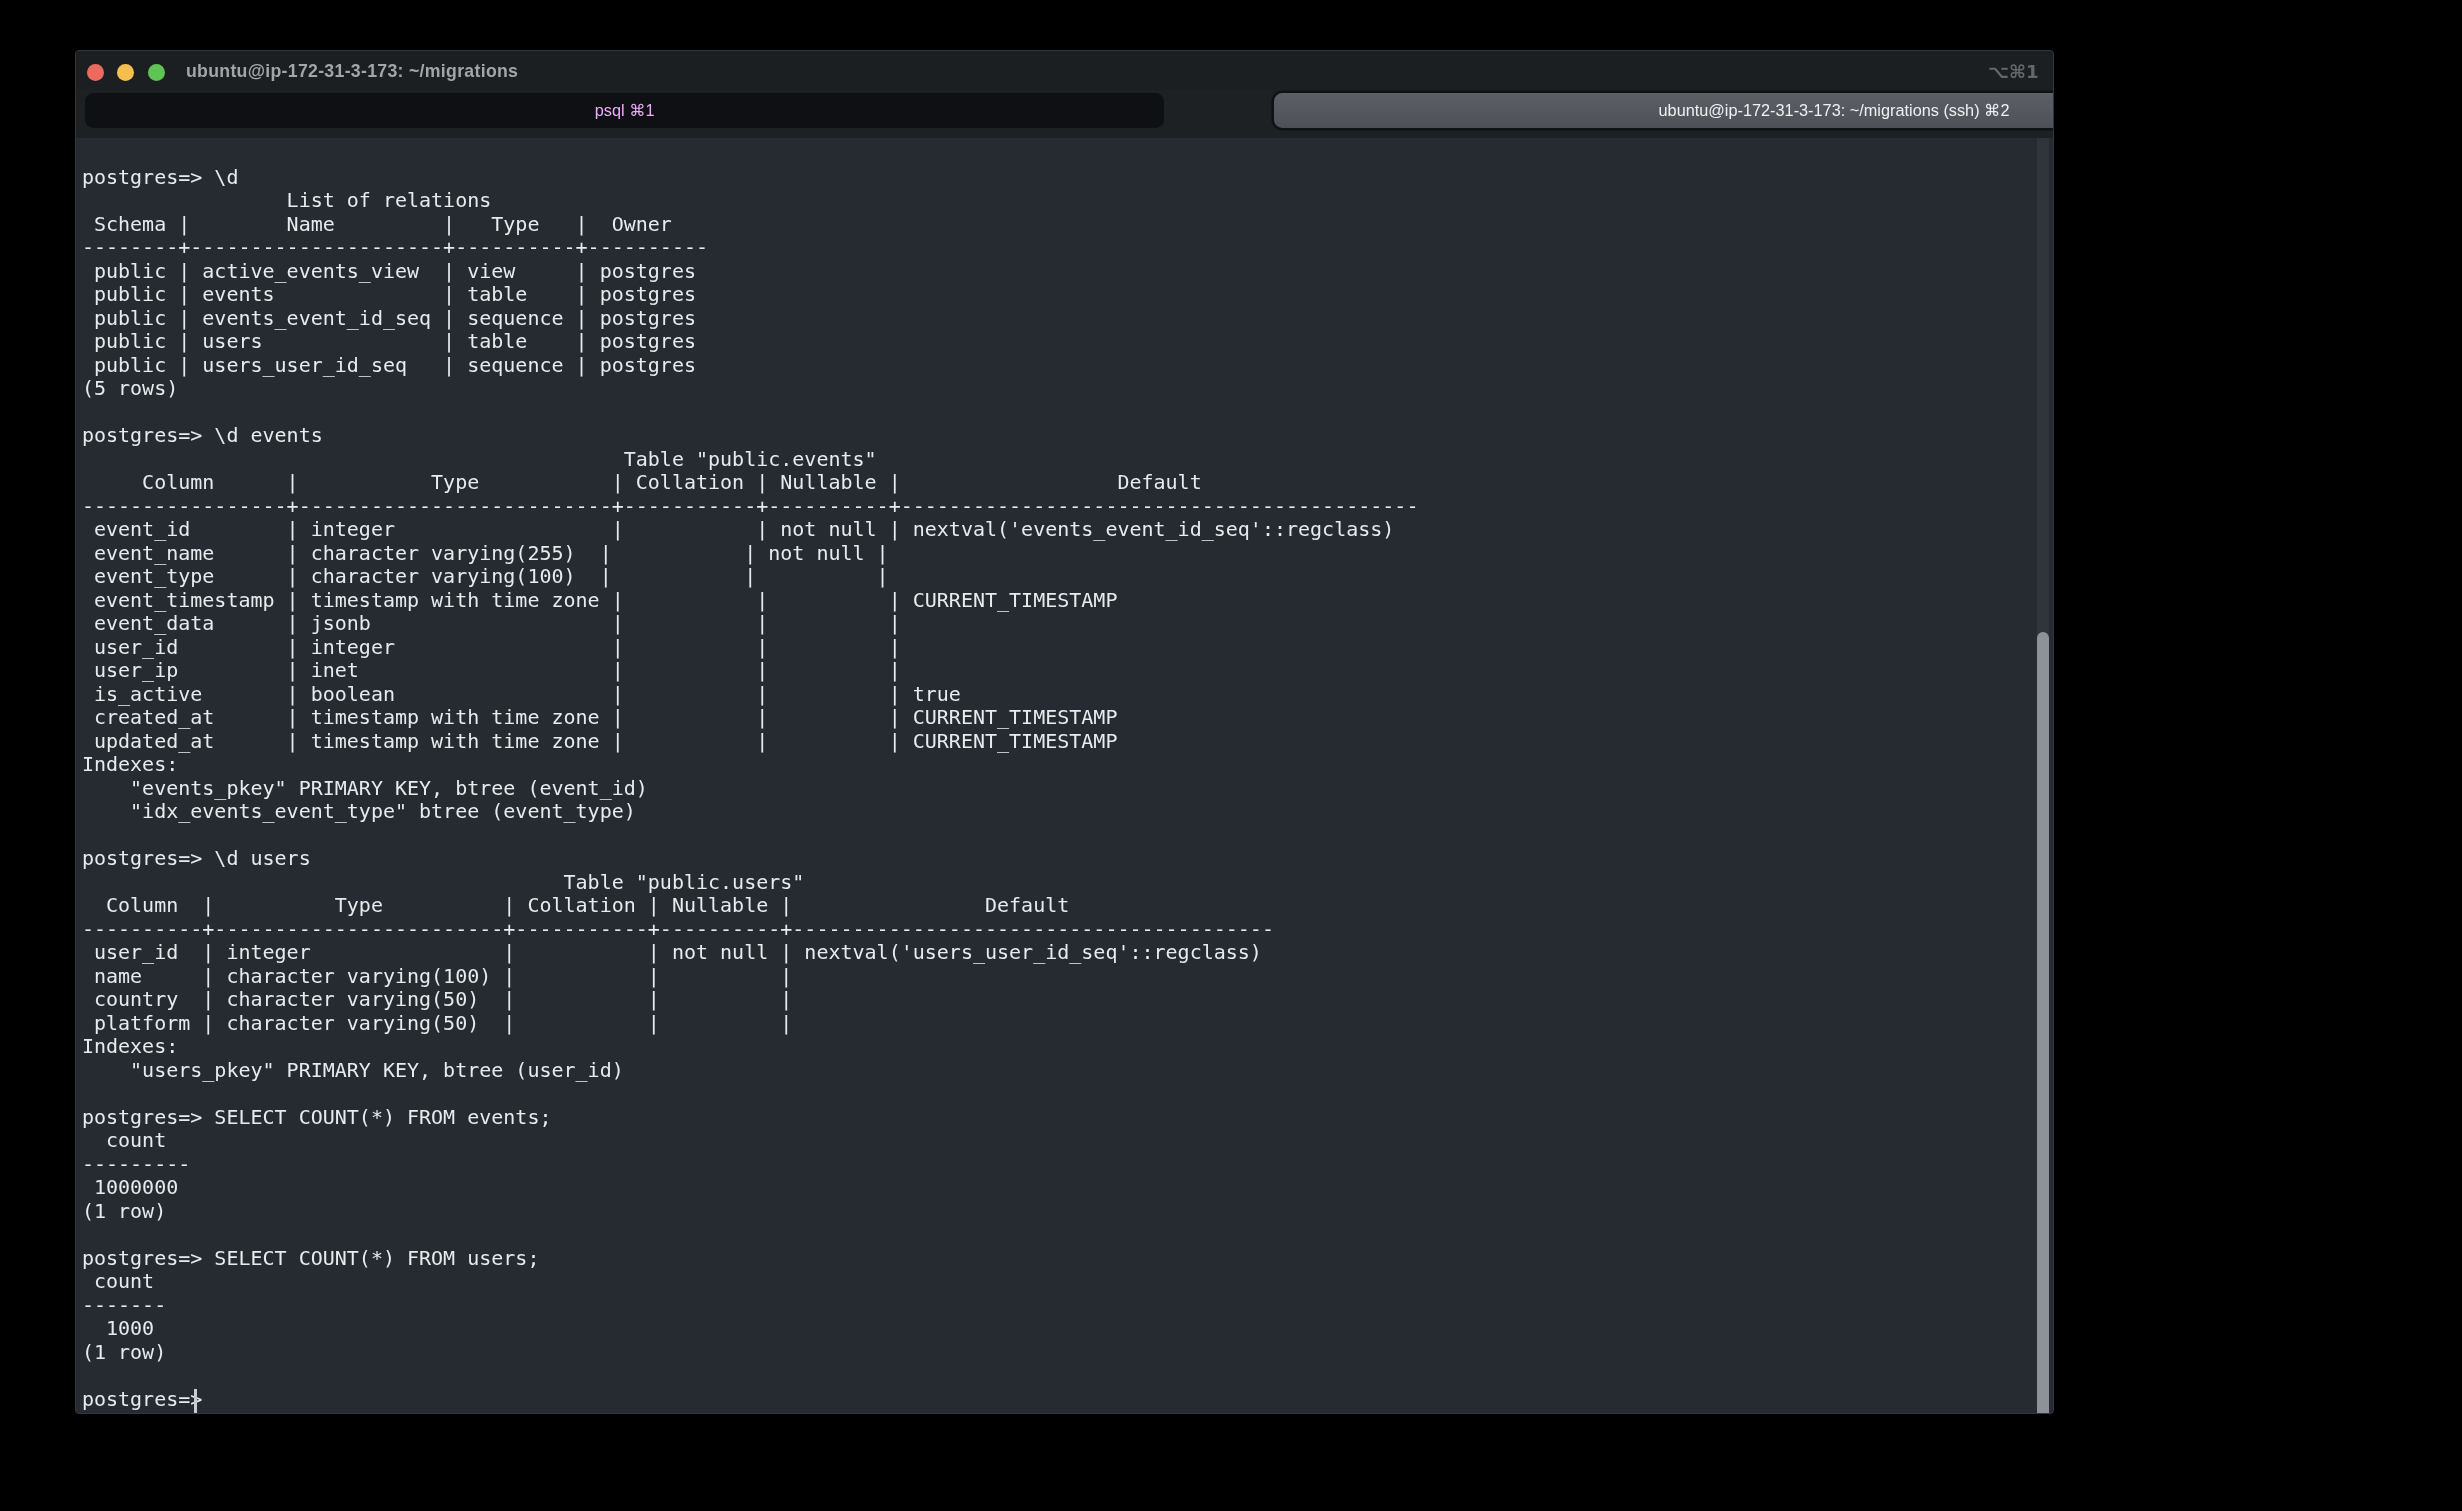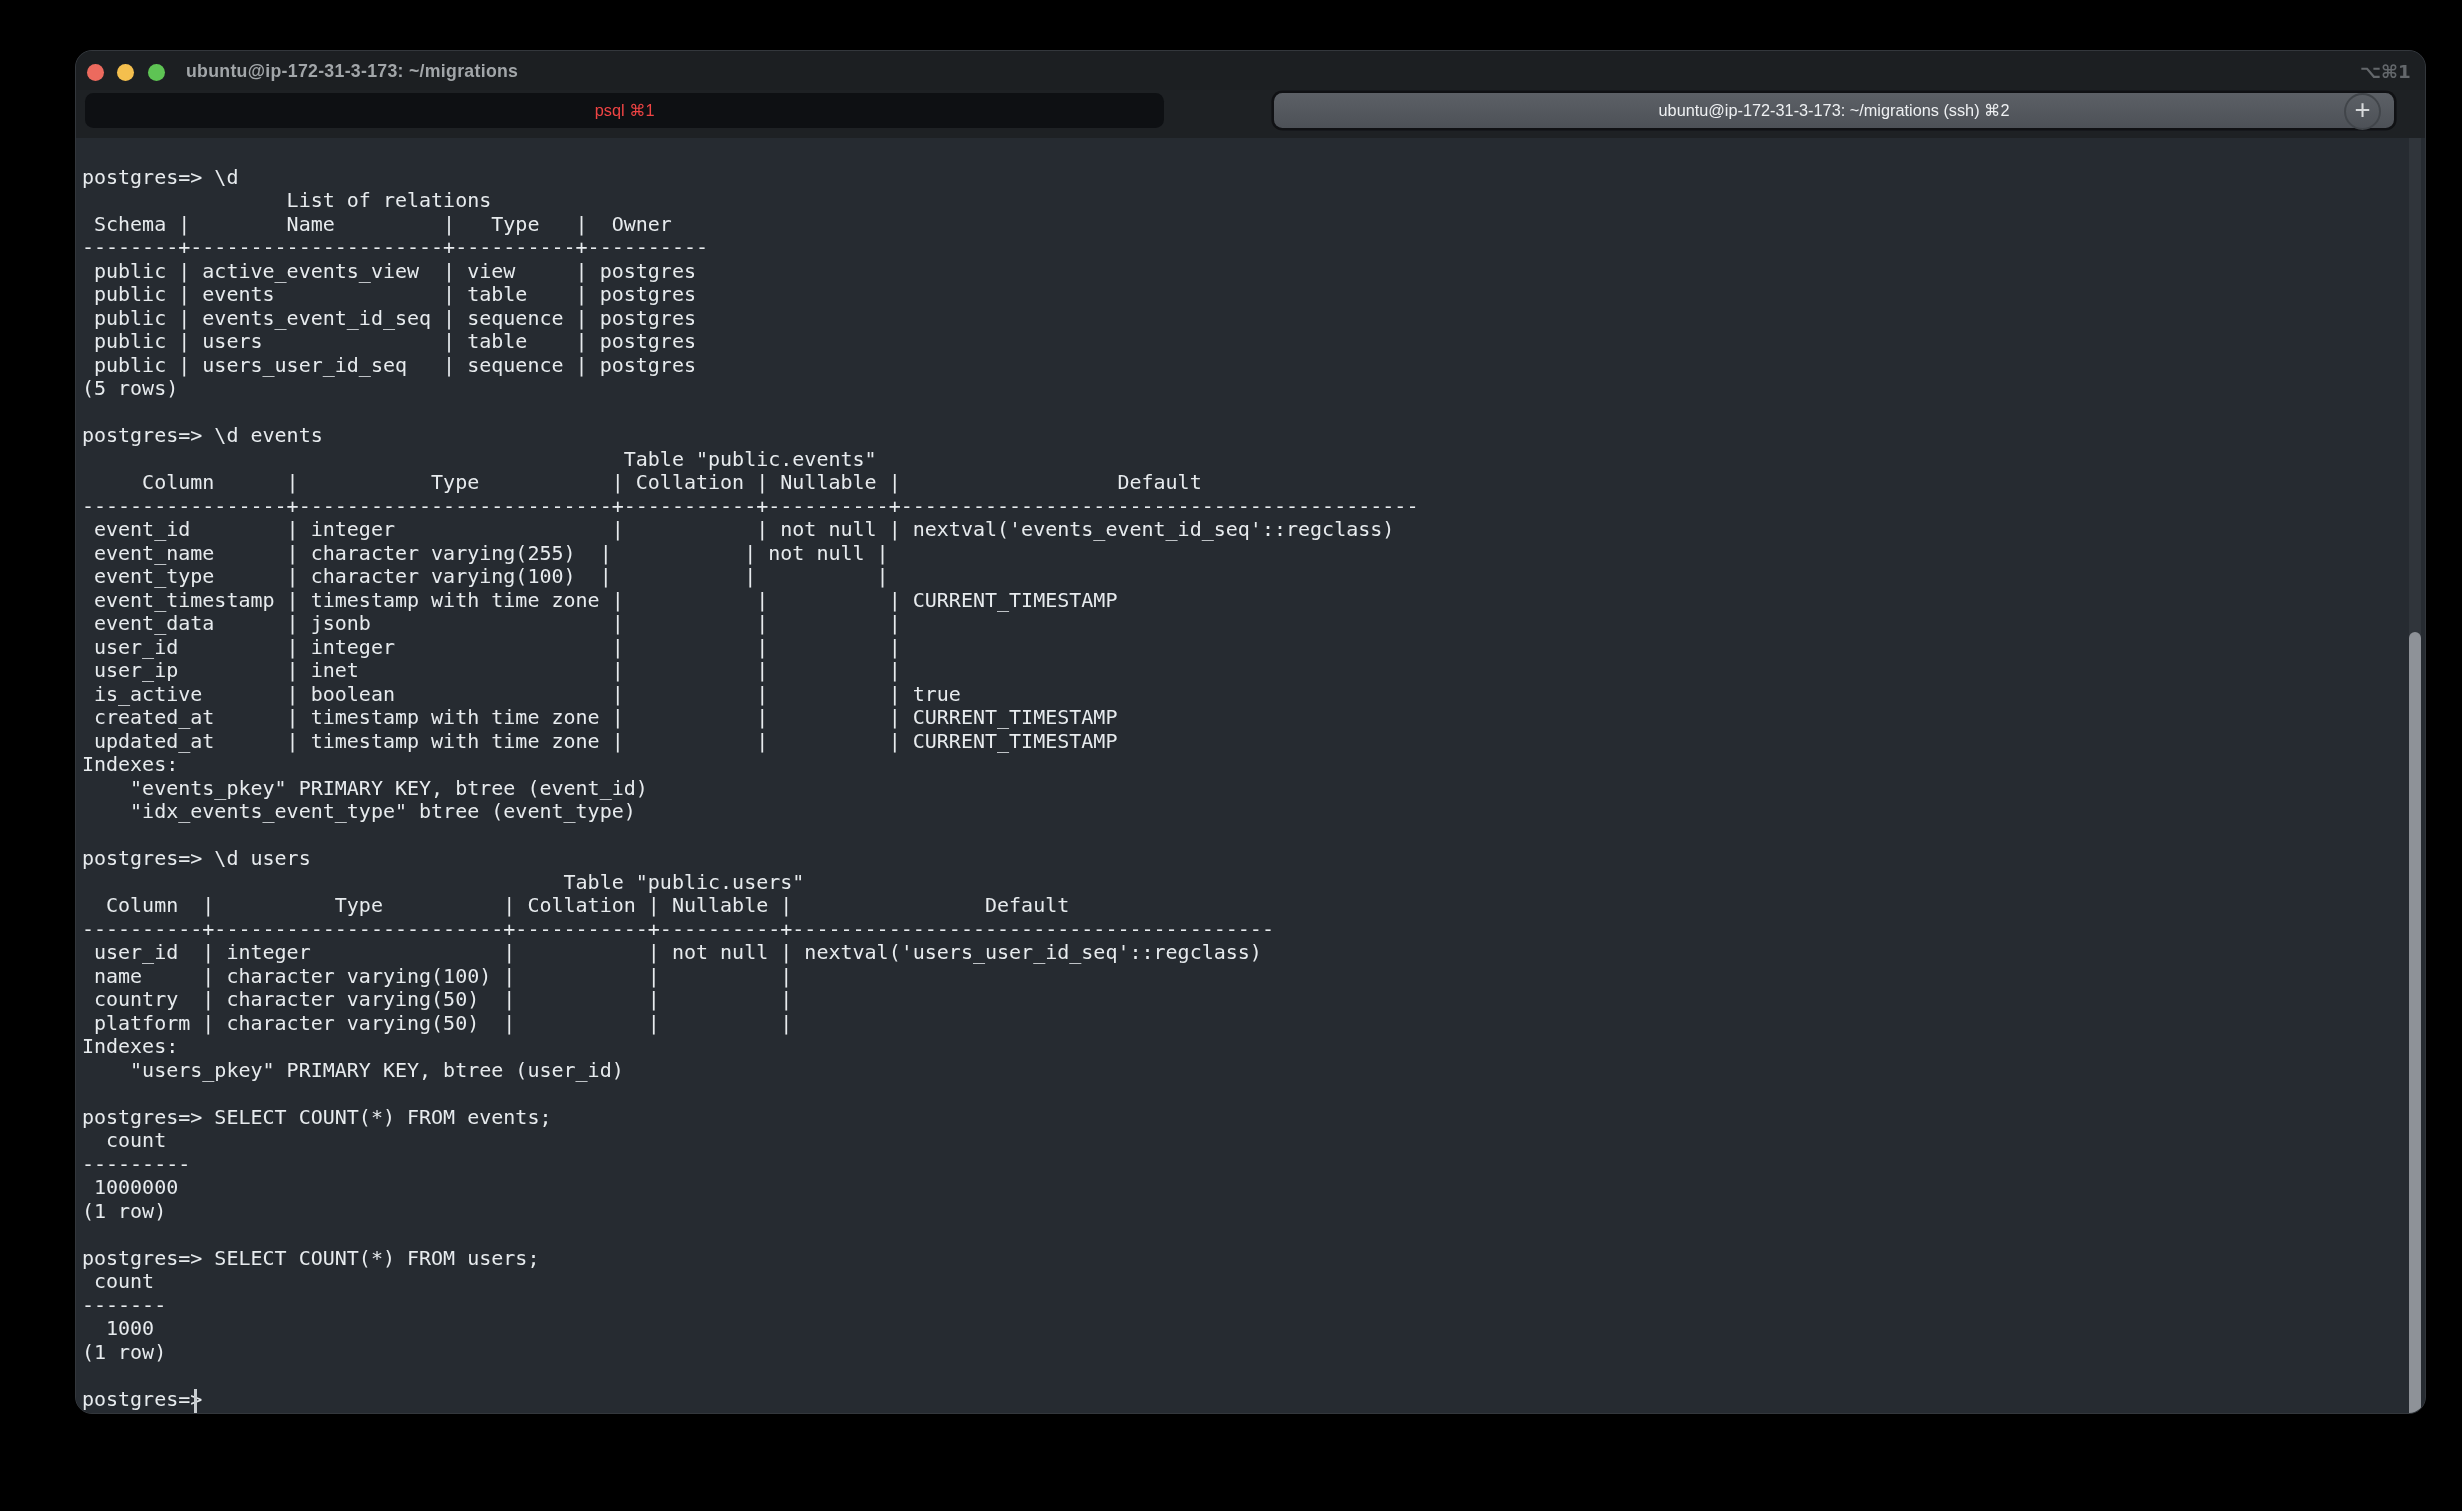--- a/index.html
+++ b/index.html
@@ -1,22 +1,22 @@
 <!DOCTYPE html>
 <html style="font-size:10.5px"><head>
 <meta charset="utf-8">
 <style>
   * { margin: 0; padding: 0; box-sizing: border-box; }
   html, body { width: 2462px; height: 1512px; background: #000; overflow: hidden; }
   body { font-family: "Liberation Sans", "DejaVu Sans", sans-serif; }
 
   .window {
     position: absolute; left: 75px; top: 50px;
-    width: 2351px; height: 1364px;
-    border-radius: 17px;
+    width: 1979px; height: 1364px;
+    border-radius: 4px;
     background: #262b31;
     border: 1.3px solid #33373c;
     box-shadow: 0 26px 92px rgba(0,0,0,.6);
     overflow: hidden;
     display: flex; flex-direction: column;
   }
 
   
   .titlebar {
     height: 39px; background: #1c1f22; position: relative; flex: none;
@@ -36,21 +36,21 @@
     font-family: "DejaVu Sans", "Liberation Sans", sans-serif;
   }
 
   
   .tabbar { height: 48px; background: #1e2124; position: relative; flex: none; }
   .tab {
     position: absolute; top: 3.3px; height: 35px; border-radius: 8.5px;
     display: flex; align-items: center; justify-content: center;
     font-size: 16.3px; white-space: nowrap; overflow: hidden;
   }
-  .tab.dark  { left: 9.2px; width: 1079px; background: #0e1013; color: #ef4444; }
+  .tab.dark  { left: 9.2px; width: 1079px; background: #0e1013; color: #f0abfc; }
   .tab.light {
     left: 1198px; width: 1120px;
     background: linear-gradient(#5c6066, #4d5157);
     color: #eef0f2;
     box-shadow: 0 0 0 2.6px rgba(5,6,8,.55);
   }
   .newtab {
     position: absolute; left: 2268px; top: 2.6px; width: 37px; height: 37px;
     border-radius: 50%; border: 2px solid #41454a; background: transparent;
     color: #d7d9db; font-size: 27.5px; font-weight: 300;

